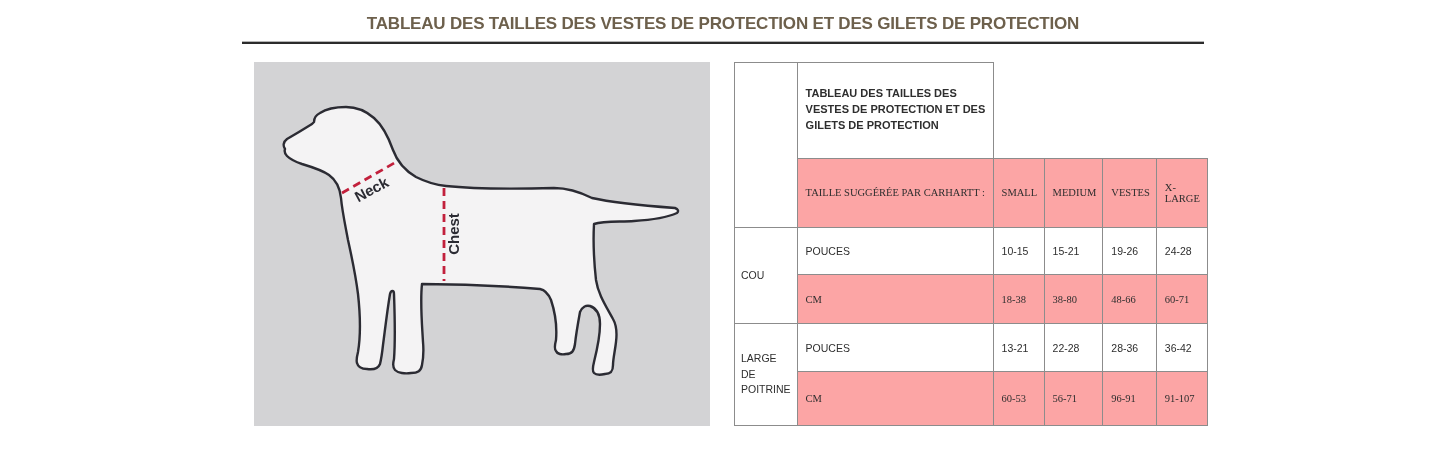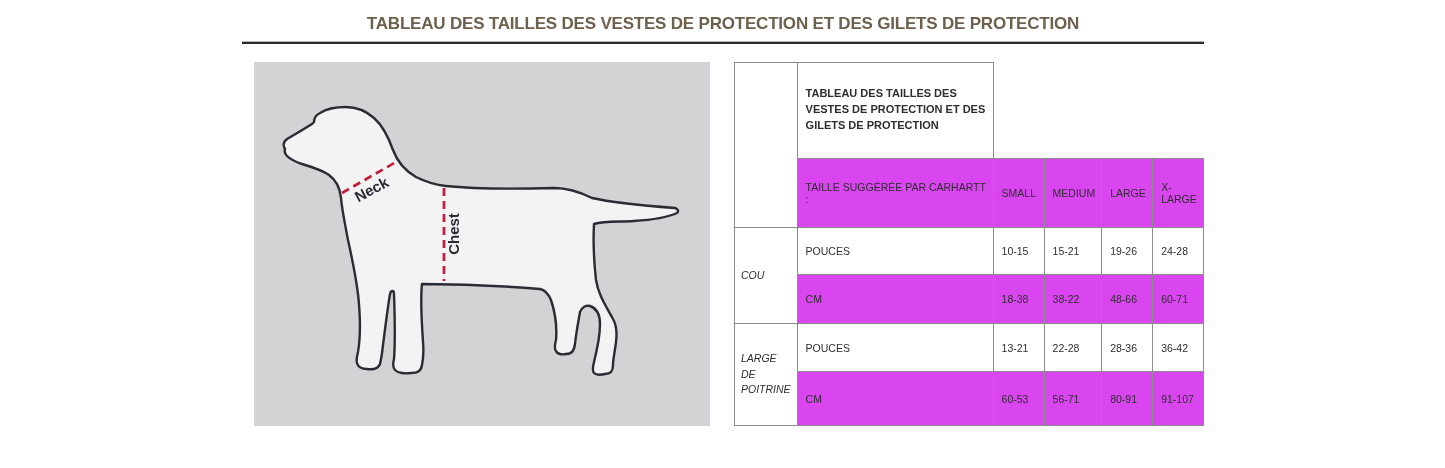--- a/index.html
+++ b/index.html
@@ -10,24 +10,24 @@
   .title-rule{height:2px;background:#2b2b2b;border-top:1px solid #b5b5b5;}
   .content{display:flex;margin-top:18px;}
   .dog-panel{width:456px;height:364px;background:#d3d3d5;margin-left:12px;flex:0 0 auto;}
   .dog-panel svg{display:block;}
 
   .size-table{border-collapse:collapse;table-layout:fixed;margin-left:24px;flex:0 0 auto;
     font-size:10.5px;color:#2e2e2e;}
   .size-table td,.size-table th{border:1px solid #8c8c8c;vertical-align:middle;
     font-weight:normal;text-align:left;padding:2px 6px 2px 8px;box-sizing:border-box;}
   .size-table .ghost{border:none;background:transparent;}
-  .size-table .gray{background:#d946ef;}
+  .size-table .gray{background:#fca5a5;font-family:Liberation Serif, serif;}
   .size-table .title-cell{font-weight:bold;font-size:11px;line-height:1.45;background:#ffffff;}
   .size-table .corner{background:#ffffff;}
-  .size-table .group-label{background:#ffffff;padding-left:6px;line-height:1.5;font-style:italic;}
+  .size-table .group-label{background:#ffffff;padding-left:6px;line-height:1.5;}
   .c1{width:55px;}.c2{width:196px;}.c3{width:51px;}.c4{width:52px;}.c5{width:51px;}.c6{width:51px;}
   .r1{height:59px;}.r2{height:43px;}.r3{height:29px;}.r4{height:30px;}.r5{height:30px;}.r6{height:33px;}
 </style>
 </head>
 <body>
 
 <div class="canvas">
   <div class="page">
     <h1 class="page-title">TABLEAU DES TAILLES DES VESTES DE PROTECTION ET DES GILETS DE PROTECTION</h1>
     <div class="title-rule"></div>
@@ -107,50 +107,50 @@
         <tbody>
           <tr class="r1">
             <td class="corner" rowspan="2"></td>
             <td class="title-cell">TABLEAU DES TAILLES DES VESTES DE PROTECTION ET DES GILETS DE PROTECTION</td>
             <td class="ghost" colspan="4"></td>
           </tr>
           <tr class="r2">
             <td class="gray">TAILLE SUGGÉRÉE PAR CARHARTT :</td>
             <td class="gray">SMALL</td>
             <td class="gray">MEDIUM</td>
-            <td class="gray">LARGE</td>
+            <td class="gray">VESTES</td>
             <td class="gray">X-LARGE</td>
           </tr>
           <tr class="r3">
             <th class="group-label" rowspan="2">COU</th>
             <td>POUCES</td>
             <td>10-15</td>
             <td>15-21</td>
             <td>19-26</td>
             <td>24-28</td>
           </tr>
           <tr class="r4">
             <td class="gray">CM</td>
             <td class="gray">18-38</td>
-            <td class="gray">38-22</td>
+            <td class="gray">38-80</td>
             <td class="gray">48-66</td>
             <td class="gray">60-71</td>
           </tr>
           <tr class="r5">
             <th class="group-label" rowspan="2">LARGE DE POITRINE</th>
             <td>POUCES</td>
             <td>13-21</td>
             <td>22-28</td>
             <td>28-36</td>
             <td>36-42</td>
           </tr>
           <tr class="r6">
             <td class="gray">CM</td>
             <td class="gray">60-53</td>
             <td class="gray">56-71</td>
-            <td class="gray">80-91</td>
+            <td class="gray">96-91</td>
             <td class="gray">91-107</td>
           </tr>
         </tbody>
       </table>
     </div>
   </div>
 </div>
 
 </body></html>

